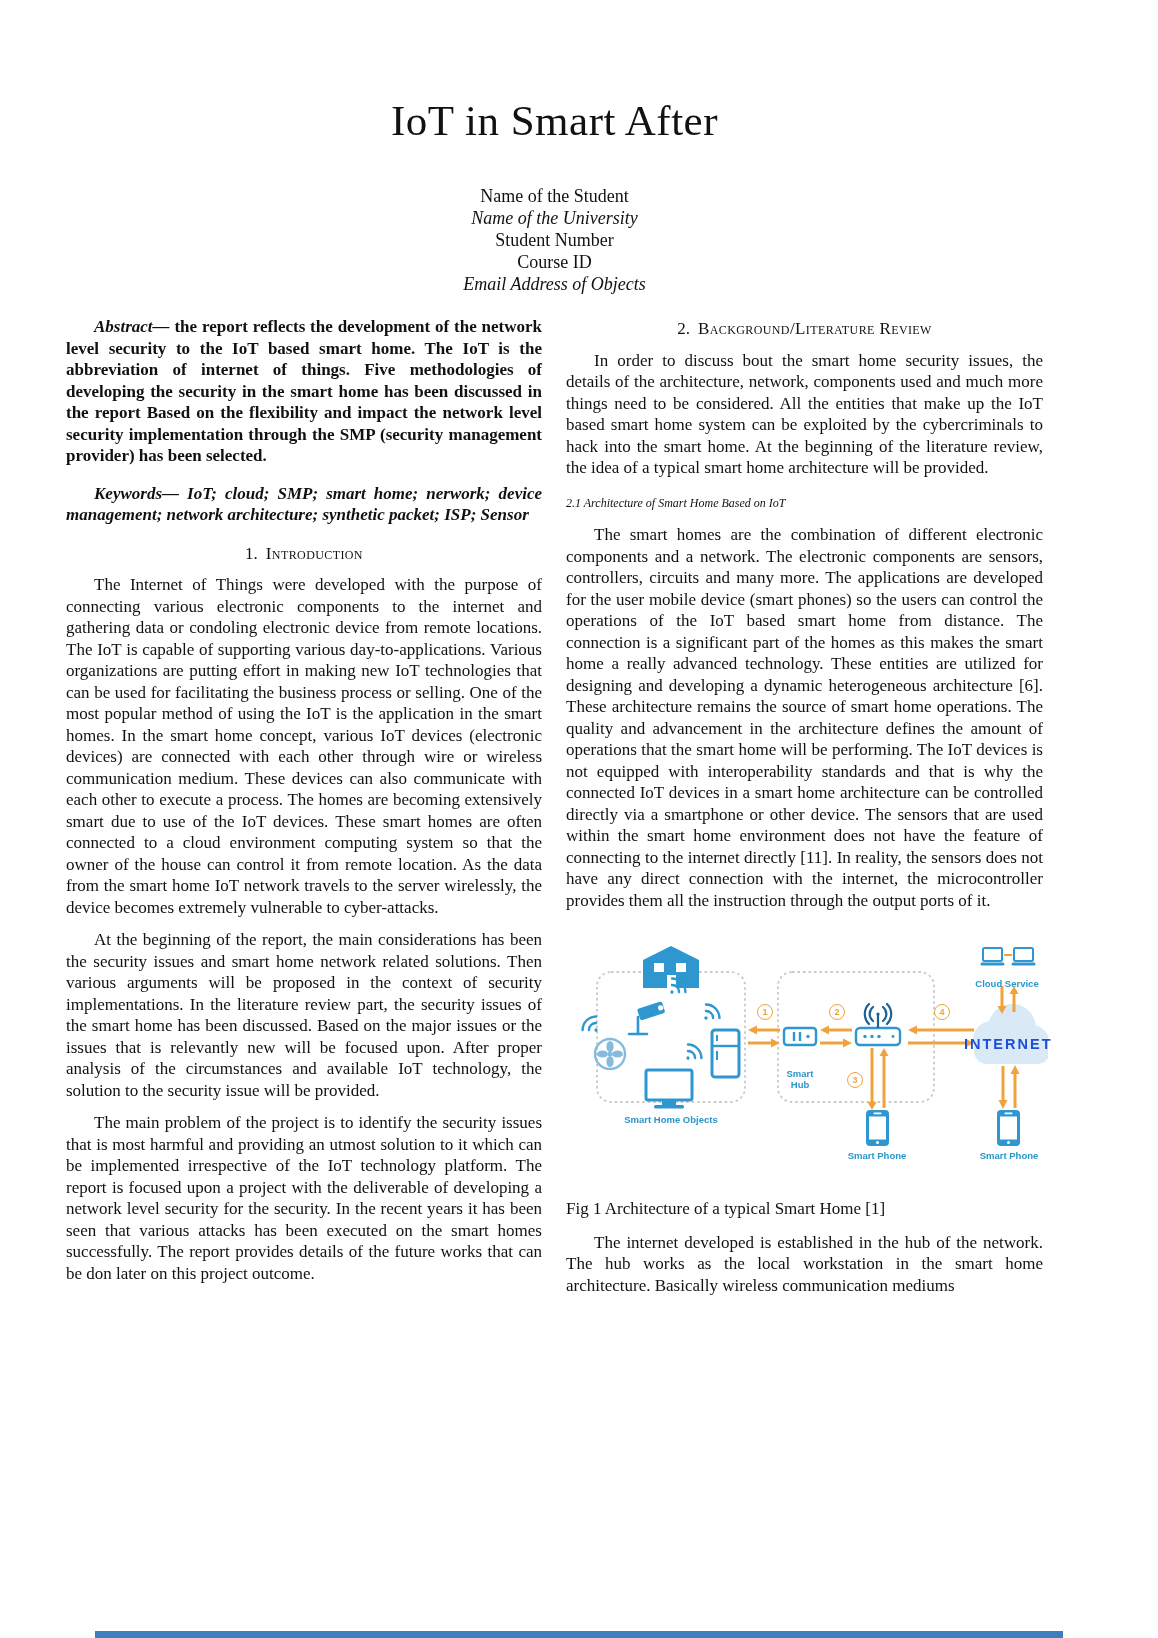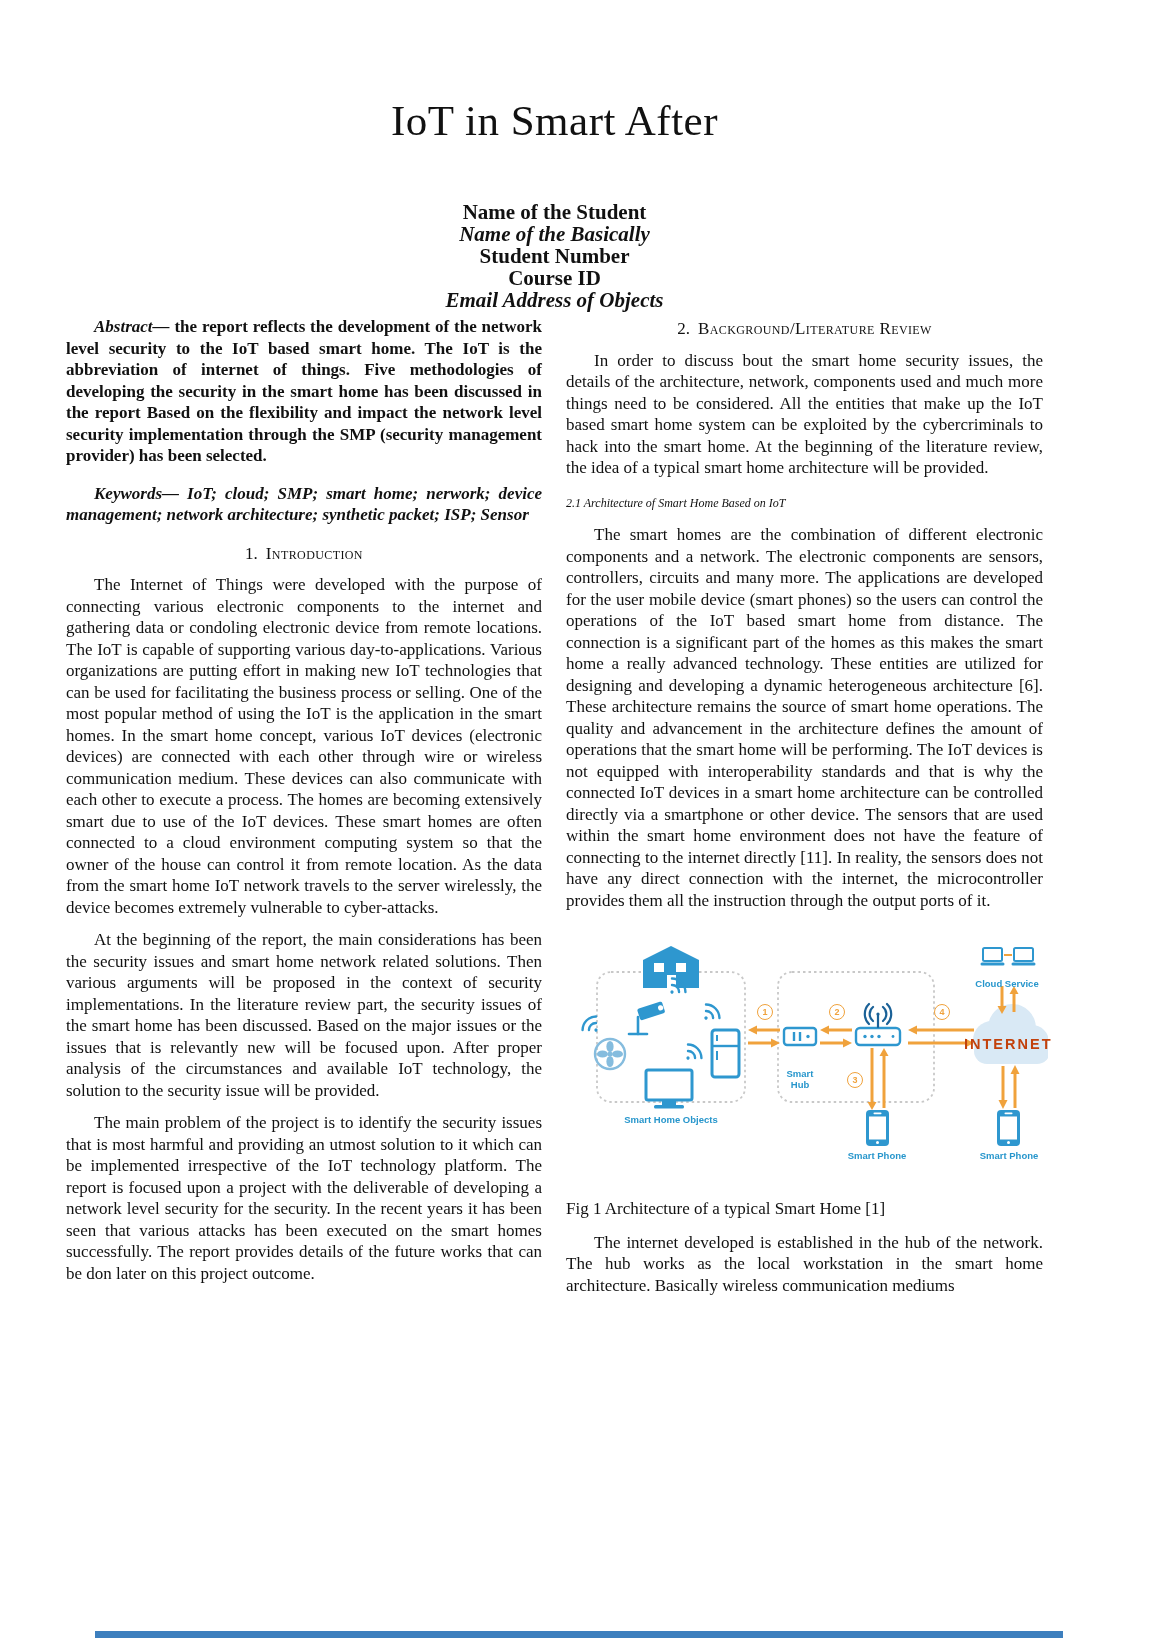--- a/index.html
+++ b/index.html
@@ -1,51 +1,51 @@
 <!DOCTYPE html>
 <html><head>
 <meta charset="utf-8">
 <style>
   html,body{margin:0;padding:0;background:#ffffff;}
   .page{position:relative;width:1158px;height:1638px;background:#ffffff;overflow:hidden;
         font-family:"Liberation Serif", serif;color:#111;}
   .head-block{position:absolute;left:66px;top:0;width:977px;text-align:center;}
   .doc-title{margin-top:96px;font-size:43px;font-weight:normal;letter-spacing:0.5px;}
-  .authors{margin-top:56px;font-size:21px;line-height:22px;font-weight:bold;}
+  .authors{margin-top:40px;font-size:18px;line-height:22px;}
   .authors .italic{font-style:italic;}
   .col{position:absolute;top:316px;width:476px;font-size:17px;line-height:21.5px;text-align:justify;}
   .col-left{left:66px;}
   .col-right{left:566px;width:477px;}
   .para{margin:0 0 11px 0;text-indent:28px;}
   .abstract{font-weight:bold;}
   .abstract .lead{font-style:italic;}
   .kw{font-weight:bold;font-style:italic;margin-top:16px;}
   .sec-head{text-align:center;text-indent:0;margin:17px 0 10px 0;font-size:17px;}
   .sec-head .num{margin-right:8px;}
   .sc{font-variant:small-caps;letter-spacing:0.4px;}
   .subhead{font-style:italic;font-size:12px;text-align:left;text-indent:0;margin:14px 0 10px 0;}
   .fig{position:relative;width:482px;height:250px;margin-top:8px;font-family:"Liberation Sans", sans-serif;}
   .fig svg{position:absolute;left:0;top:0;}
   .fig-label{position:absolute;color:#2796cc;font-weight:bold;font-size:9.5px;line-height:11px;text-align:center;}
-  .internet-label{position:absolute;color:#c2410c;font-weight:bold;font-size:14.5px;letter-spacing:2px;text-align:center;}
+  .internet-label{position:absolute;color:#1d4ed8;font-weight:bold;font-size:14.5px;letter-spacing:2px;text-align:center;}
   .step-circle{position:absolute;width:14px;height:14px;border:1.6px solid #f0a23c;border-radius:50%;
                color:#f0a23c;font-size:9px;line-height:14px;text-align:center;background:#fff;font-weight:bold;}
   .fig-caption{margin:26px 0 12px 0;text-indent:0;text-align:left;}
   .bottom-strip{position:absolute;left:95px;top:1631px;width:968px;height:7px;background:#3d7fbe;}
 </style>
 </head>
 <body>
 
 <div class="page">
 
   <div class="head-block">
     <div class="doc-title">IoT in Smart After</div>
     <div class="authors">
       <div>Name of the Student</div>
-      <div class="italic">Name of the Basically</div>
+      <div class="italic">Name of the University</div>
       <div>Student Number</div>
       <div>Course ID</div>
       <div class="italic">Email Address of Objects</div>
     </div>
   </div>
 
   <div class="col col-left">
     <p class="para abstract"><span class="lead">Abstract—</span> <span>the report reflects the development of the network level security to the IoT based smart home. The IoT is the abbreviation of internet of things. Five methodologies of developing the security in the smart home has been discussed in the report Based on the flexibility and impact the network level security implementation through the SMP (security management provider) has been selected.</span></p>
     <p class="para kw"><span>Keywords—</span> <span>IoT; cloud; SMP; smart home; nerwork; device management; network architecture; synthetic packet; ISP; Sensor</span></p>
     <p class="para sec-head"><span class="num">1.</span><span class="sc">Introduction</span></p>

